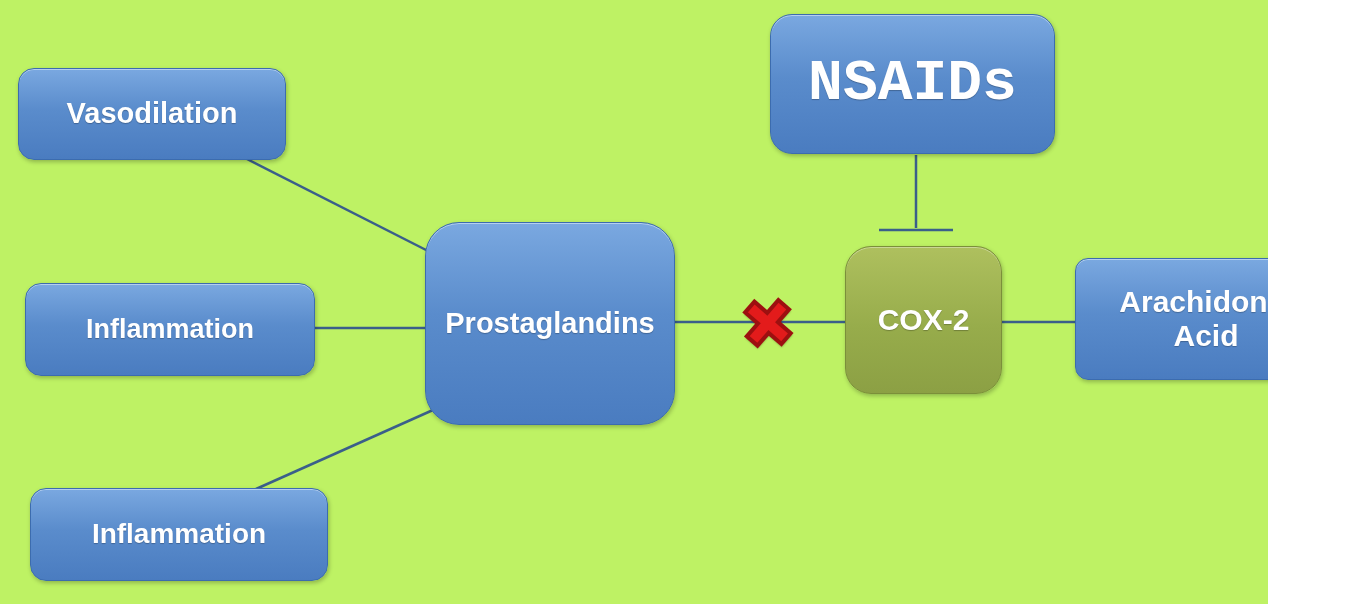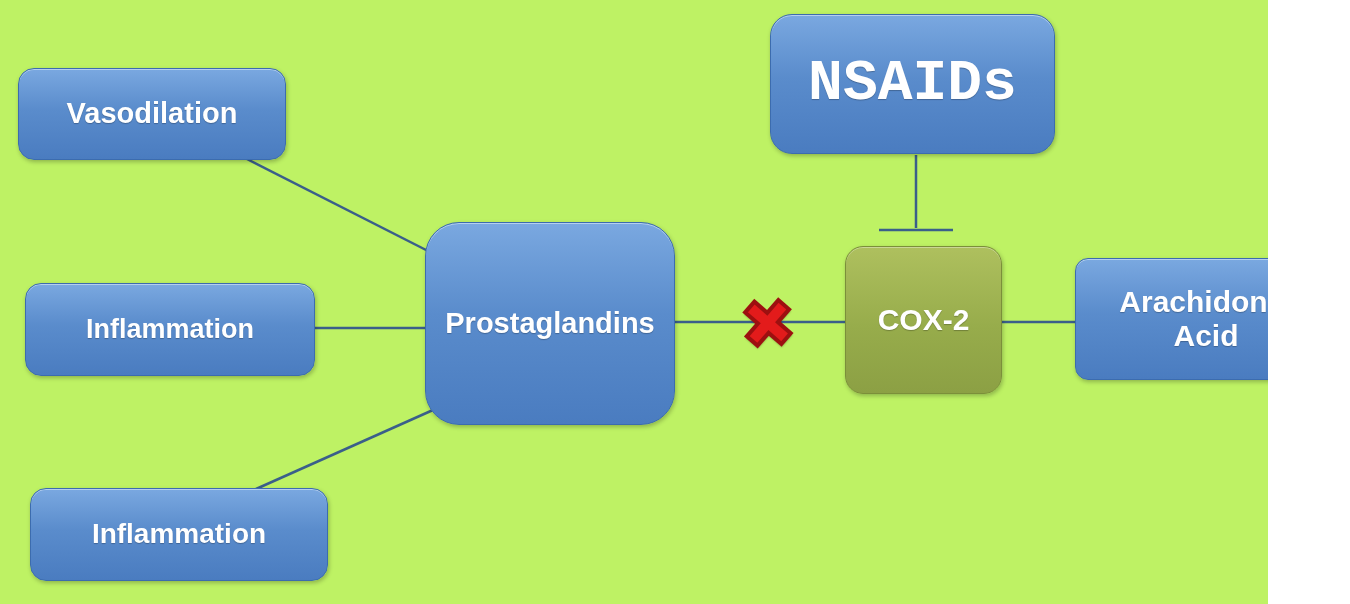--- a/index.html
+++ b/index.html
@@ -43,21 +43,21 @@
     background: linear-gradient(180deg, #aec05e 0%, #97ac4b 55%, #8ca044 100%);
     border: 1px solid #7b8f3a;
     box-shadow: inset 0 1px 0 rgba(255,255,255,0.35), 1px 2px 4px rgba(0,0,0,0.25);
   }
 
   #node-vasodilation   { left: 18px;  top: 68px;  width: 268px; height: 92px;  border-radius: 16px; font-size: 29px; }
   #node-hyperalgesia   { left: 25px;  top: 283px; width: 290px; height: 93px;  border-radius: 16px; font-size: 27px; }
   #node-inflammation   { left: 30px;  top: 488px; width: 298px; height: 93px;  border-radius: 16px; font-size: 28px; }
   #node-prostaglandins { left: 425px; top: 222px; width: 250px; height: 203px; border-radius: 34px; font-size: 29px; }
   #node-nsaids         { left: 770px; top: 14px;  width: 285px; height: 140px; border-radius: 22px; font-size: 58px; font-family: Liberation Mono, monospace; }
-  #node-cox2           { left: 845px; top: 246px; width: 157px; height: 148px; border-radius: 18px; font-size: 30px; }
+  #node-cox2           { left: 845px; top: 246px; width: 157px; height: 148px; border-radius: 26px; font-size: 30px; }
   #node-arachidonic    { left: 1075px; top: 258px; width: 262px; height: 122px; border-radius: 13px; font-size: 30px; padding: 14px 30px; }
 
   .block-x {
     position: absolute;
     left: 730px;
     top: 283px;
     width: 76px;
     height: 82px;
     display: flex;
     align-items: center;

